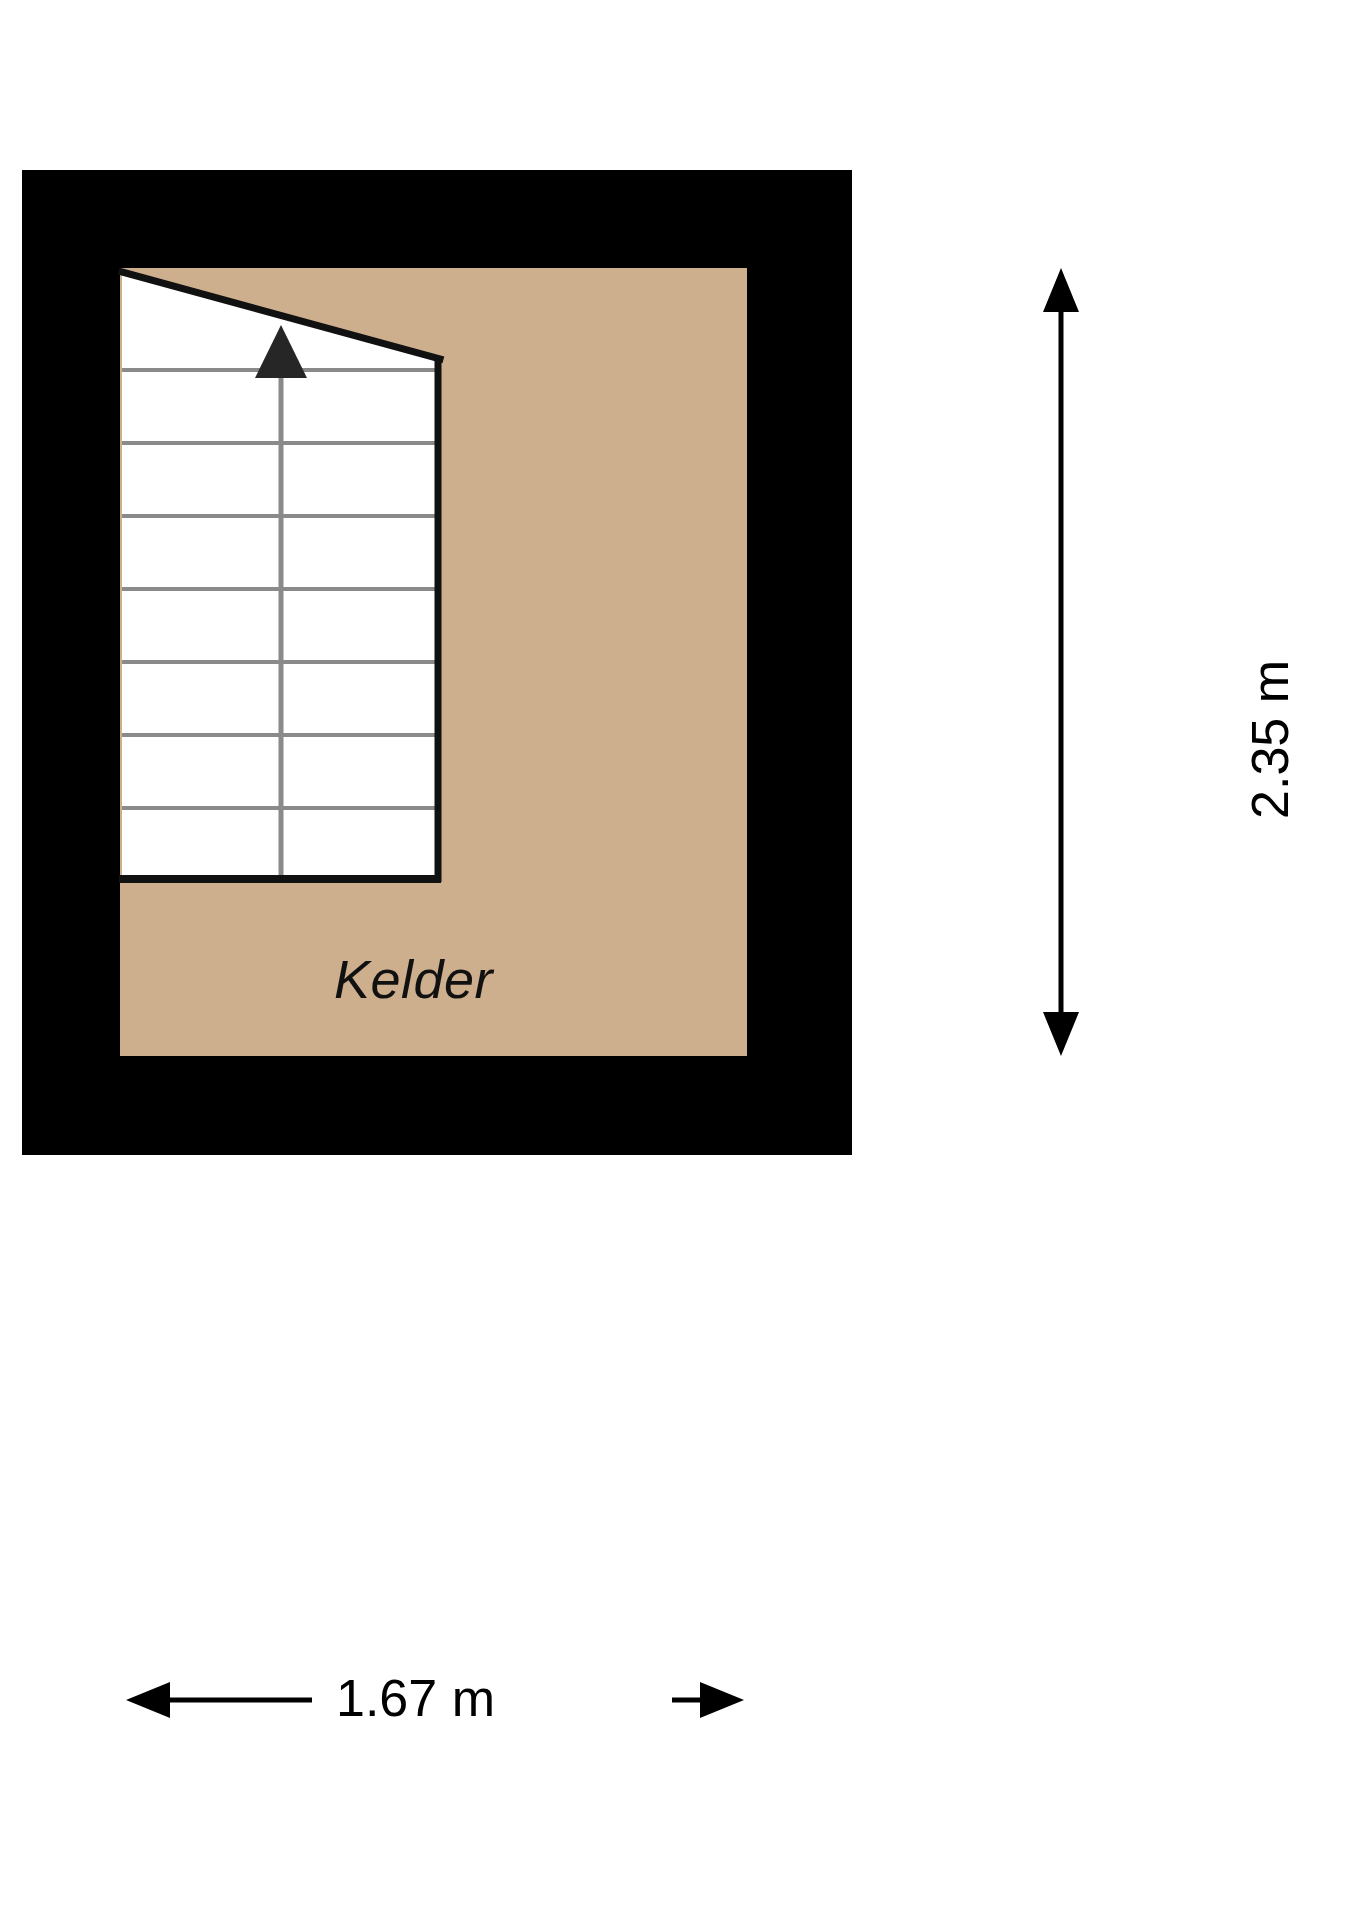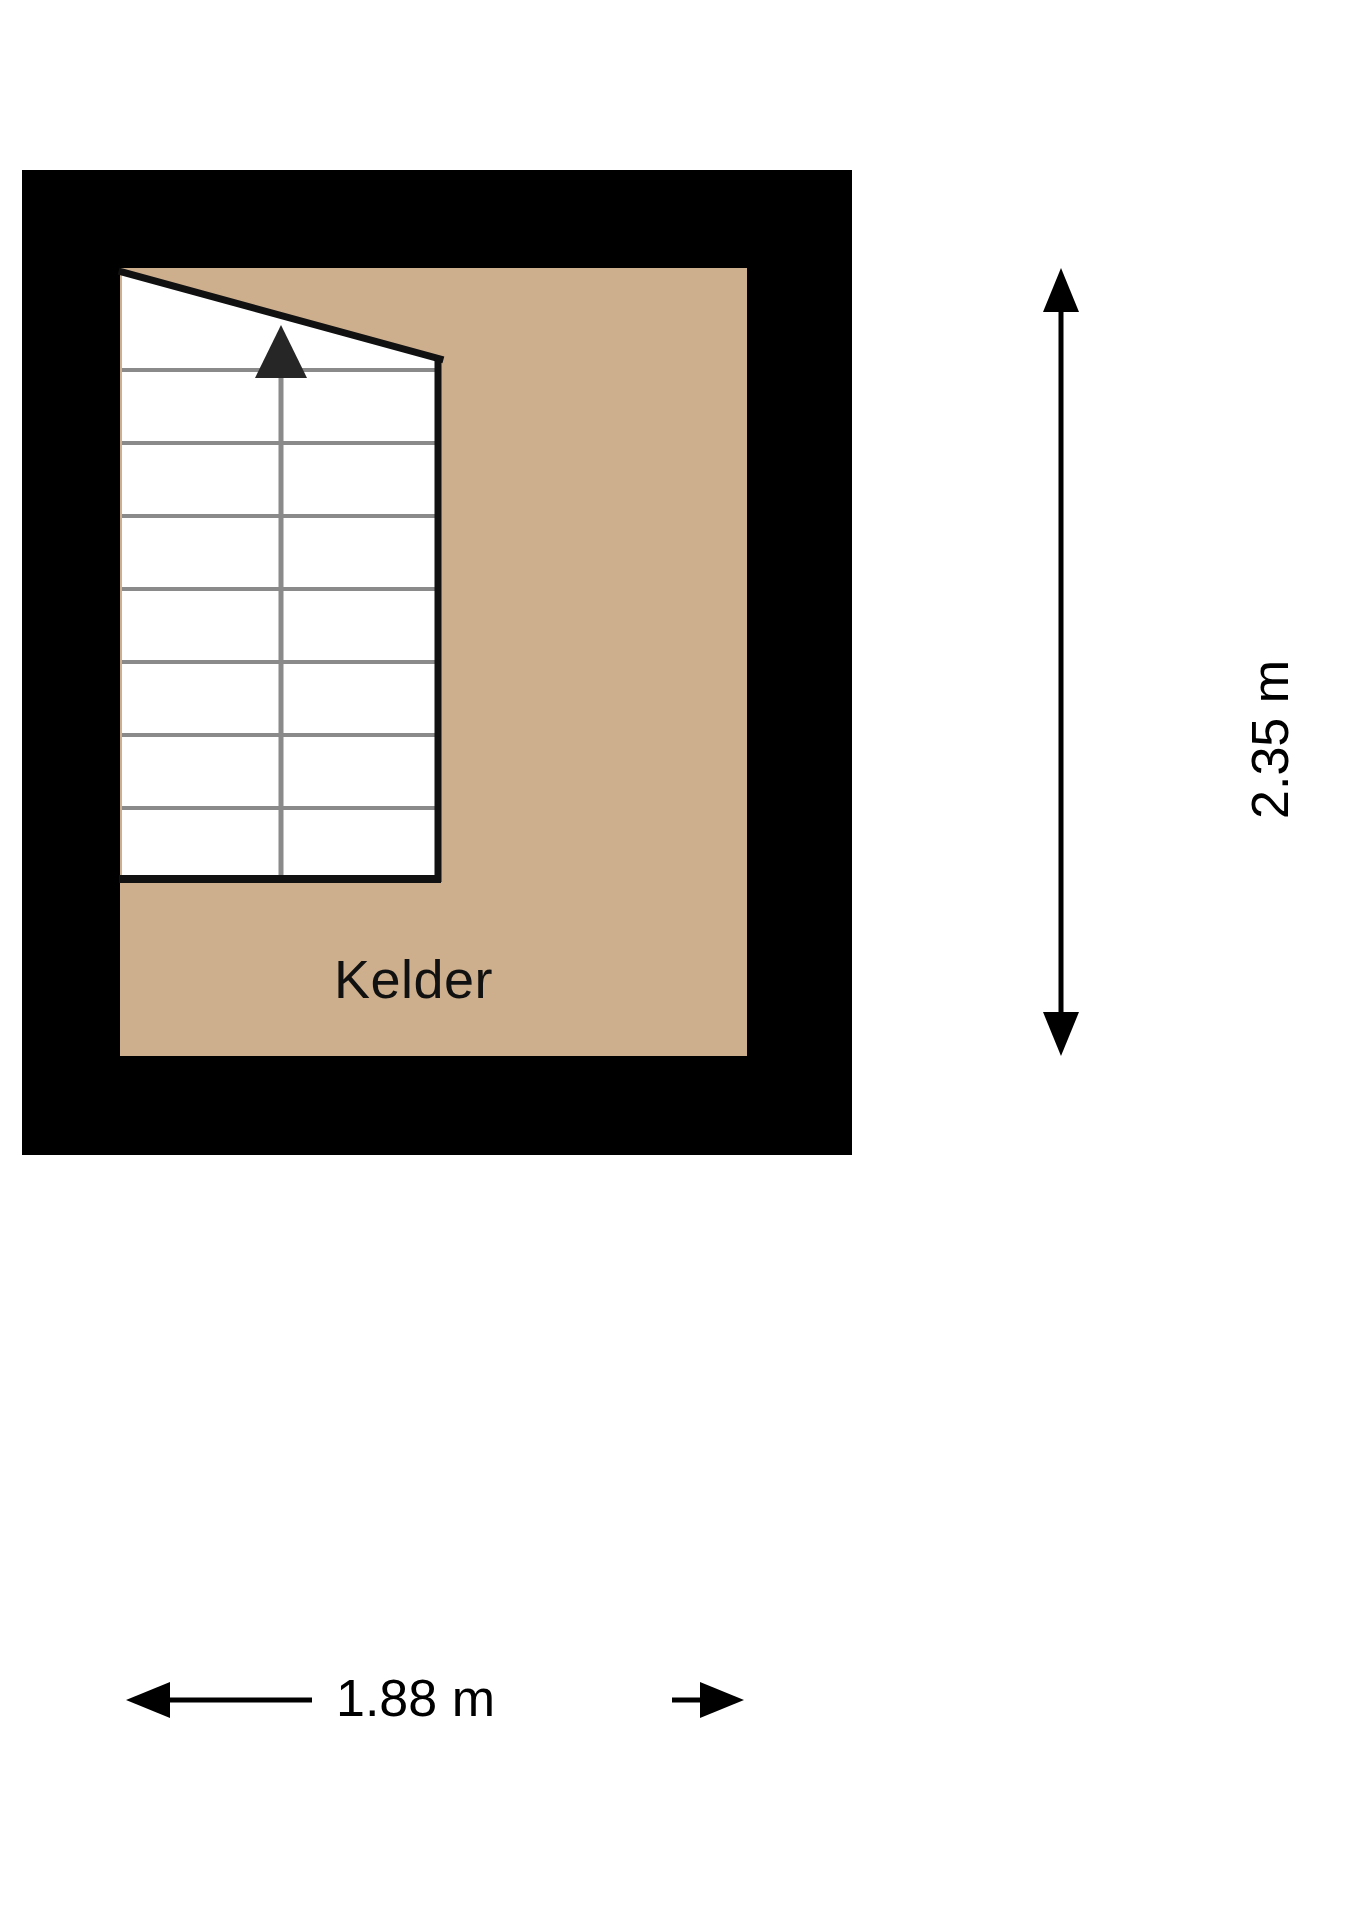--- a/index.html
+++ b/index.html
@@ -36,20 +36,21 @@
     font-size: 54px;
     font-weight: 400;
     color: #111111;
     letter-spacing: 0.5px;
     white-space: nowrap;
   }
 
   #kelder-label {
     left: 334px;
     top: 948px;
+    font-style: italic;
   }
 
   .dim-label {
     position: absolute;
     font-family: "Liberation Sans", sans-serif;
     font-size: 52px;
     font-weight: 400;
     color: #000000;
     white-space: nowrap;
   }
@@ -109,17 +110,17 @@
       <line x1="152" y1="1700" x2="312" y2="1700" stroke="#000000" stroke-width="5"></line>
       <line x1="672" y1="1700" x2="718" y2="1700" stroke="#000000" stroke-width="5"></line>
       <polygon points="126,1700 170,1682 170,1718" fill="#000000"></polygon>
       <polygon points="744,1700 700,1682 700,1718" fill="#000000"></polygon>
     </g>
 
   </svg>
 
   <div class="room-label" id="kelder-label">Kelder</div>
 
-  <div class="dim-label" id="dim-width-label">1.88 m</div>
+  <div class="dim-label" id="dim-width-label">1.67 m</div>
 
   <div class="dim-label" id="dim-height-label">2.35 m</div>
 
 </div>
 
 </body></html>

